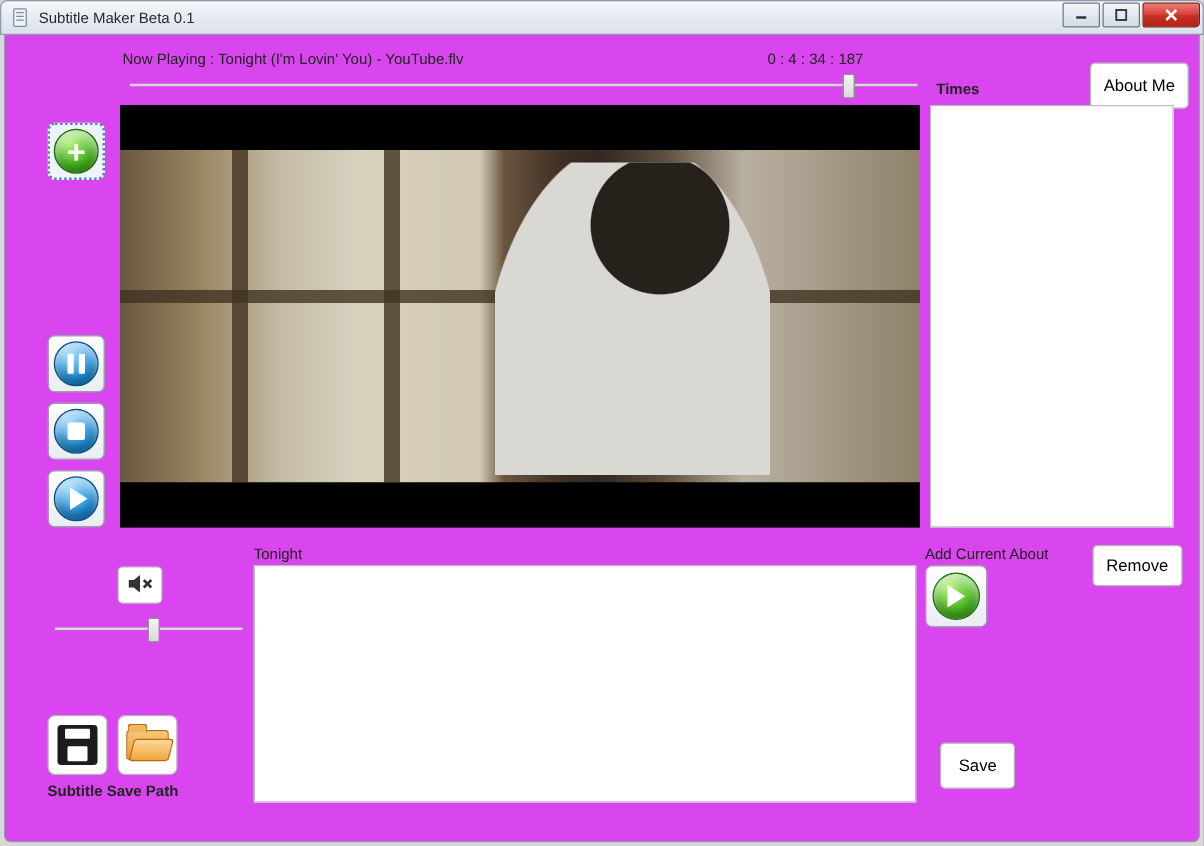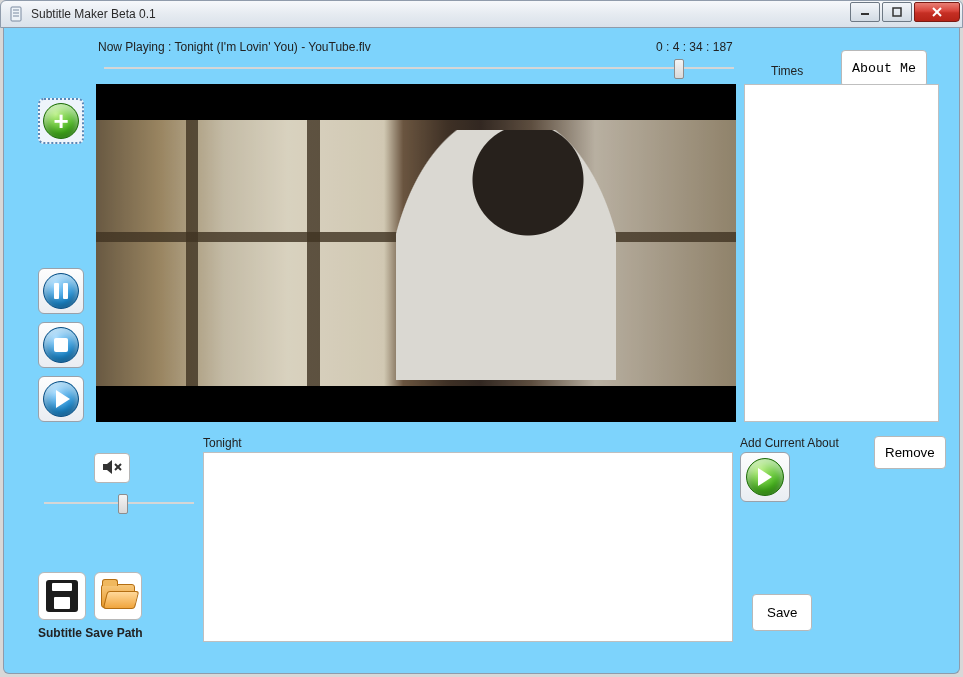--- a/index.html
+++ b/index.html
@@ -51,53 +51,53 @@
     background: linear-gradient(to bottom,#e97e74 0%,#d8443a 45%,#c52f24 55%,#b62317 100%);
     color: #fff;
     border-color: #7a1b14;
     border-bottom-right-radius: 4px;
   }
 
   
   .client {
     position: absolute;
     left: 3px; right: 3px; top: 28px; bottom: 3px;
-    background: #7dd3fc;
+    background: #d946ef;
     border: 1px solid #8f9bab;
     border-top: none;
     border-bottom-left-radius: 6px;
     border-bottom-right-radius: 6px;
     padding: 10px 32px 12px 24px;
   }
 
   
   .now-playing { position: absolute; left: 94px; top: 12px; color: #222; }
-  .time-readout { position: absolute; left: 610px; top: 12px; color: #222; margin-left: 42px; }
+  .time-readout { position: absolute; left: 610px; top: 12px; color: #222; }
   .about-btn {
-    position: absolute; right: 32px; top: 22px;
+    position: absolute; right: 8px; top: 22px;
     padding: 10px 10px; border: 1px solid #b8b8b8; border-radius: 4px;
-    background: #fff; cursor: default; font-family: Liberation Mono, monospace;
+    background: #fff; cursor: default;
   }
 
   
   .seek-track {
     position: absolute; left: 100px; top: 34px; width: 630px; height: 12px;
   }
   .seek-line {
     position: absolute; left: 0; right: 0; top: 5px; height: 2px;
     background: #d6d6d6;
   }
   .seek-thumb {
     position: absolute; top: -3px; left: 570px;
     width: 10px; height: 20px;
     background: linear-gradient(to bottom,#f4f4f4,#d9d9d9);
     border: 1px solid #8d8d8d; border-radius: 2px;
   }
 
-  .times-label { position: absolute; left: 767px; top: 36px; color: #222; }
+  .times-label { position: absolute; left: 745px; top: 36px; color: #222; font-weight: bold; }
 
   
   .video {
     position: absolute; left: 92px; top: 56px;
     width: 640px; height: 338px;
     background: #000;
     overflow: hidden;
   }
   .video .letterbox-top, .video .letterbox-bot {
     position: absolute; left:0; right:0; height: 36px; background:#000;

